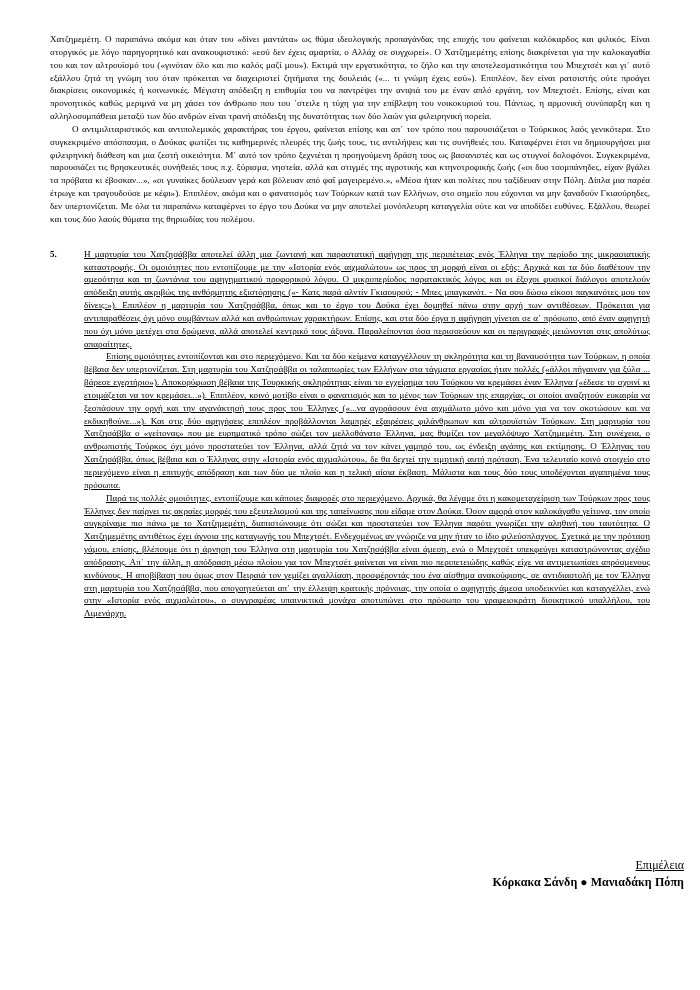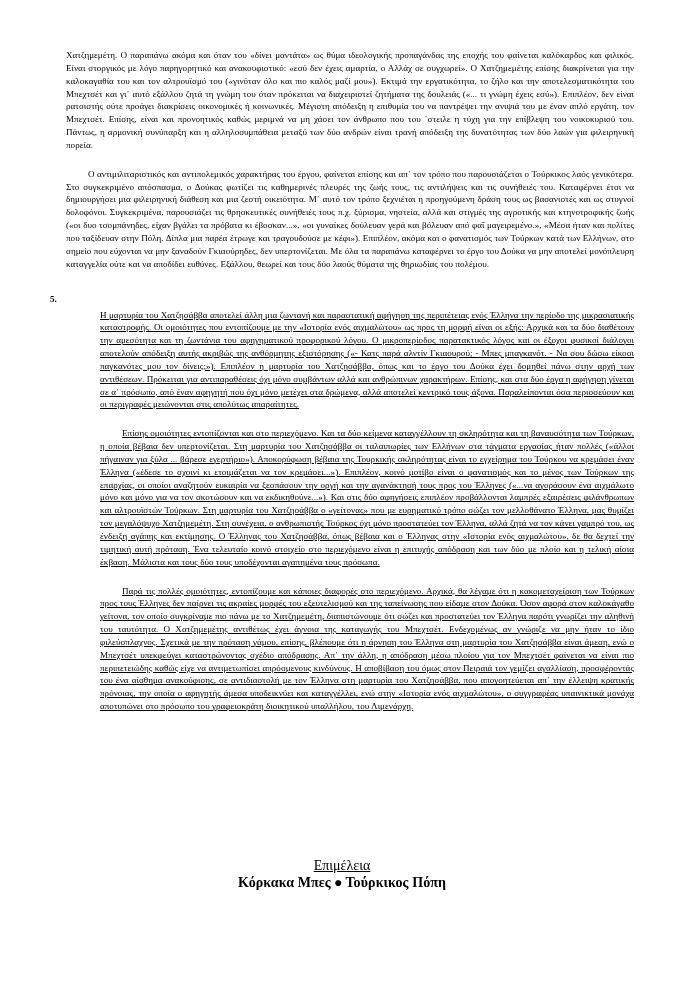--- a/index.html
+++ b/index.html
@@ -24,21 +24,21 @@
   }
   .body-text {
     font-size: 9.1px;
     line-height: 12.85px;
     text-align: justify;
     text-justify: inter-word;
     hyphens: none;
     word-spacing: 0.1px;
   }
   p.para {
-    margin: 16px;
+    margin: 0;
     text-indent: 22px;
     text-align: justify;
   }
   p.para.no-indent {
     text-indent: 0;
   }
   
   .numbered-block {
     display: flex;
     align-items: flex-start;
@@ -64,22 +64,22 @@
   }
   .u {
     text-decoration: underline;
   }
   
   .colophon {
     position: absolute;
     left: 0;
     right: 16px;
     top: 858px;
-    text-align: center;
-    font-size: 14px;
+    text-align: right;
+    font-size: 12px;
     line-height: 15px;
   }
   .colophon .epimeleia {
     text-decoration: underline;
     display: block;
   }
   .colophon .names {
     display: block;
     font-weight: bold;
     margin-top: 2px;
@@ -111,16 +111,16 @@
 
         <p class="para">Παρά τις πολλές ομοιότητες, εντοπίζουμε και κάποιες διαφορές στο περιεχόμενο. Αρχικά, θα λέγαμε ότι η κακομεταχείριση των Τούρκων προς τους Έλληνες δεν παίρνει τις ακραίες μορφές του εξευτελισμού και της ταπείνωσης που είδαμε στον Δούκα. Όσον αφορά στον καλοκάγαθο γείτονα, τον οποίο συγκρίναμε πιο πάνω με το Χατζημεμέτη, διαπιστώνουμε ότι σώζει και προστατεύει τον Έλληνα παρότι γνωρίζει την αληθινή του ταυτότητα. Ο Χατζημεμέτης αντιθέτως έχει άγνοια της καταγωγής του Μπεχτσέτ. Ενδεχομένως αν γνώριζε να μην ήταν το ίδιο φιλεύσπλαχνος. Σχετικά με την πρόταση γάμου, επίσης, βλέπουμε ότι η άρνηση του Έλληνα στη μαρτυρία του Χατζησάββα είναι άμεση, ενώ ο Μπεχτσέτ υπεκφεύγει καταστρώνοντας σχέδιο απόδρασης. Απ᾿ την άλλη, η απόδραση μέσω πλοίου για τον Μπεχτσέτ φαίνεται να είναι πιο περιπετειώδης καθώς είχε να αντιμετωπίσει απρόσμενους κινδύνους. Η αποβίβαση του όμως στον Πειραιά τον γεμίζει αγαλλίαση, προσφέροντάς του ένα αίσθημα ανακούφισης, σε αντιδιαστολή με τον Έλληνα στη μαρτυρία του Χατζησάββα, που απογοητεύεται απ᾿ την έλλειψη κρατικής πρόνοιας, την οποία ο αφηγητής άμεσα υποδεικνύει και καταγγέλλει, ενώ στην «Ιστορία ενός αιχμαλώτου», ο συγγραφέας υπαινικτικά μονάχα αποτυπώνει στο πρόσωπο του γραφειοκράτη διοικητικού υπαλλήλου, του Λιμενάρχη.</p>
 
       </div>
     </div>
 
   </div>
 
   <div class="colophon">
     <span class="epimeleia">Επιμέλεια</span>
-    <span class="names"><span>Κόρκακα Μπες</span><span class="bullet-sep">●</span><span>Τούρκικος Πόπη</span></span>
+    <span class="names"><span>Κόρκακα Σάνδη</span><span class="bullet-sep">●</span><span>Μανιαδάκη Πόπη</span></span>
   </div>
 
 </div>
 
 </body></html>

